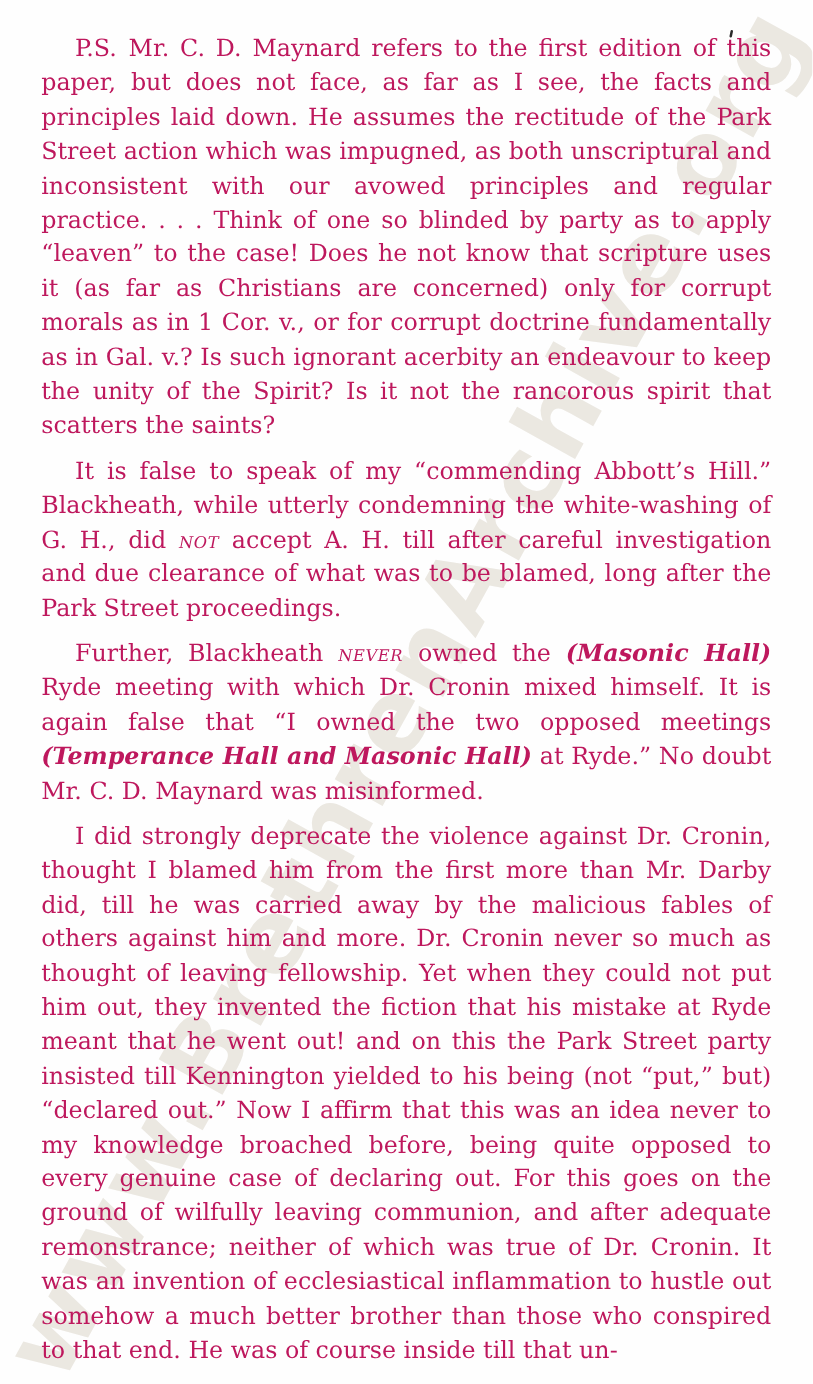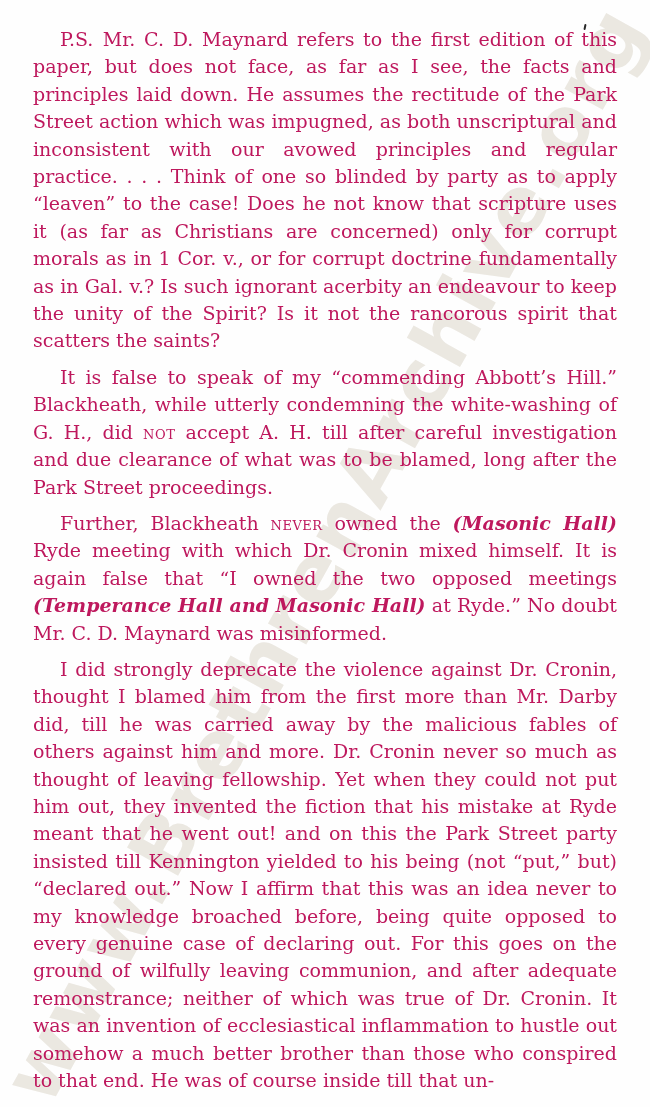--- a/index.html
+++ b/index.html
@@ -39,20 +39,21 @@
     line-height: 27.4px;
     text-align: justify;
   }
   .para {
     margin: 0 0 9px 0;
     text-indent: 27px;
   }
   .run-smallcaps {
     font-variant: small-caps;
     letter-spacing: 0.5px;
+    font-style: italic;
   }
   .run-italic {
     font-style: italic;
     font-weight: bold;
   }
   .speck {
     position: absolute;
     top: 24px;
     right: 64px;
     width: 2px;

